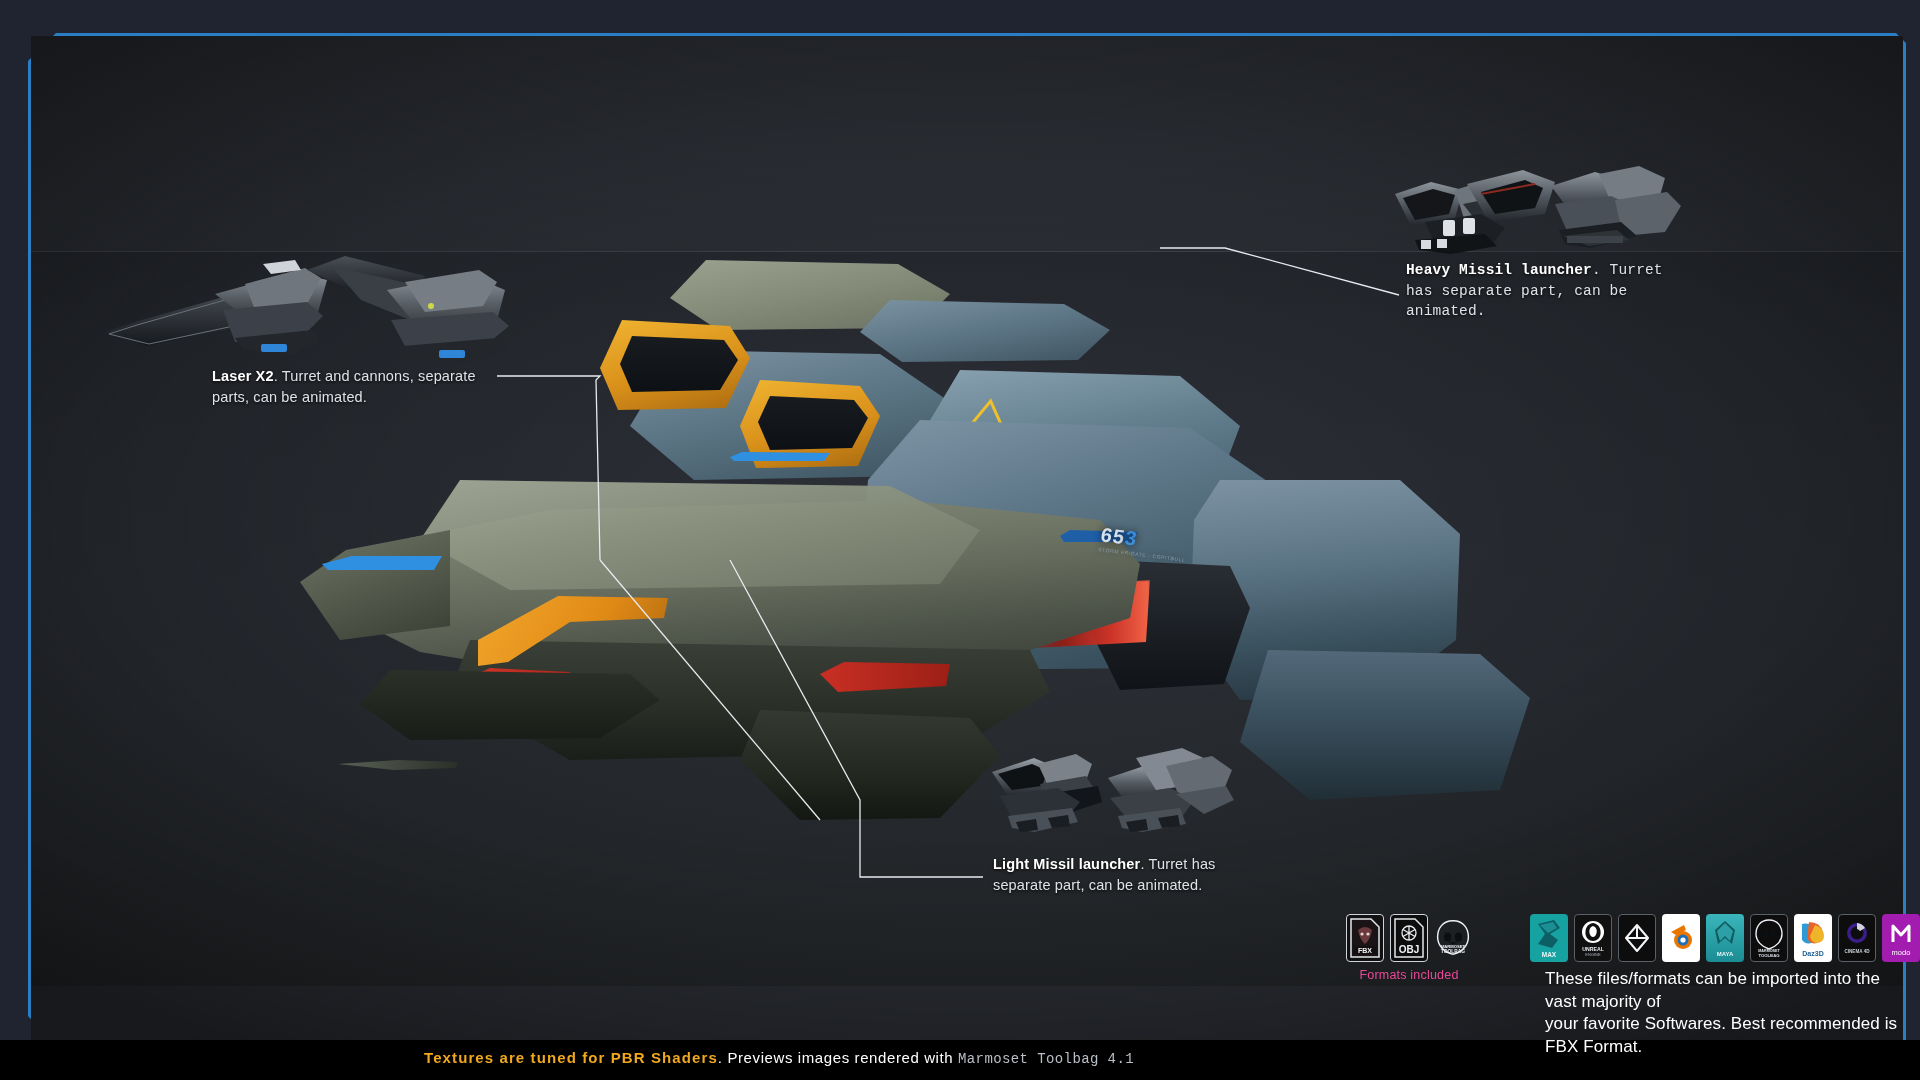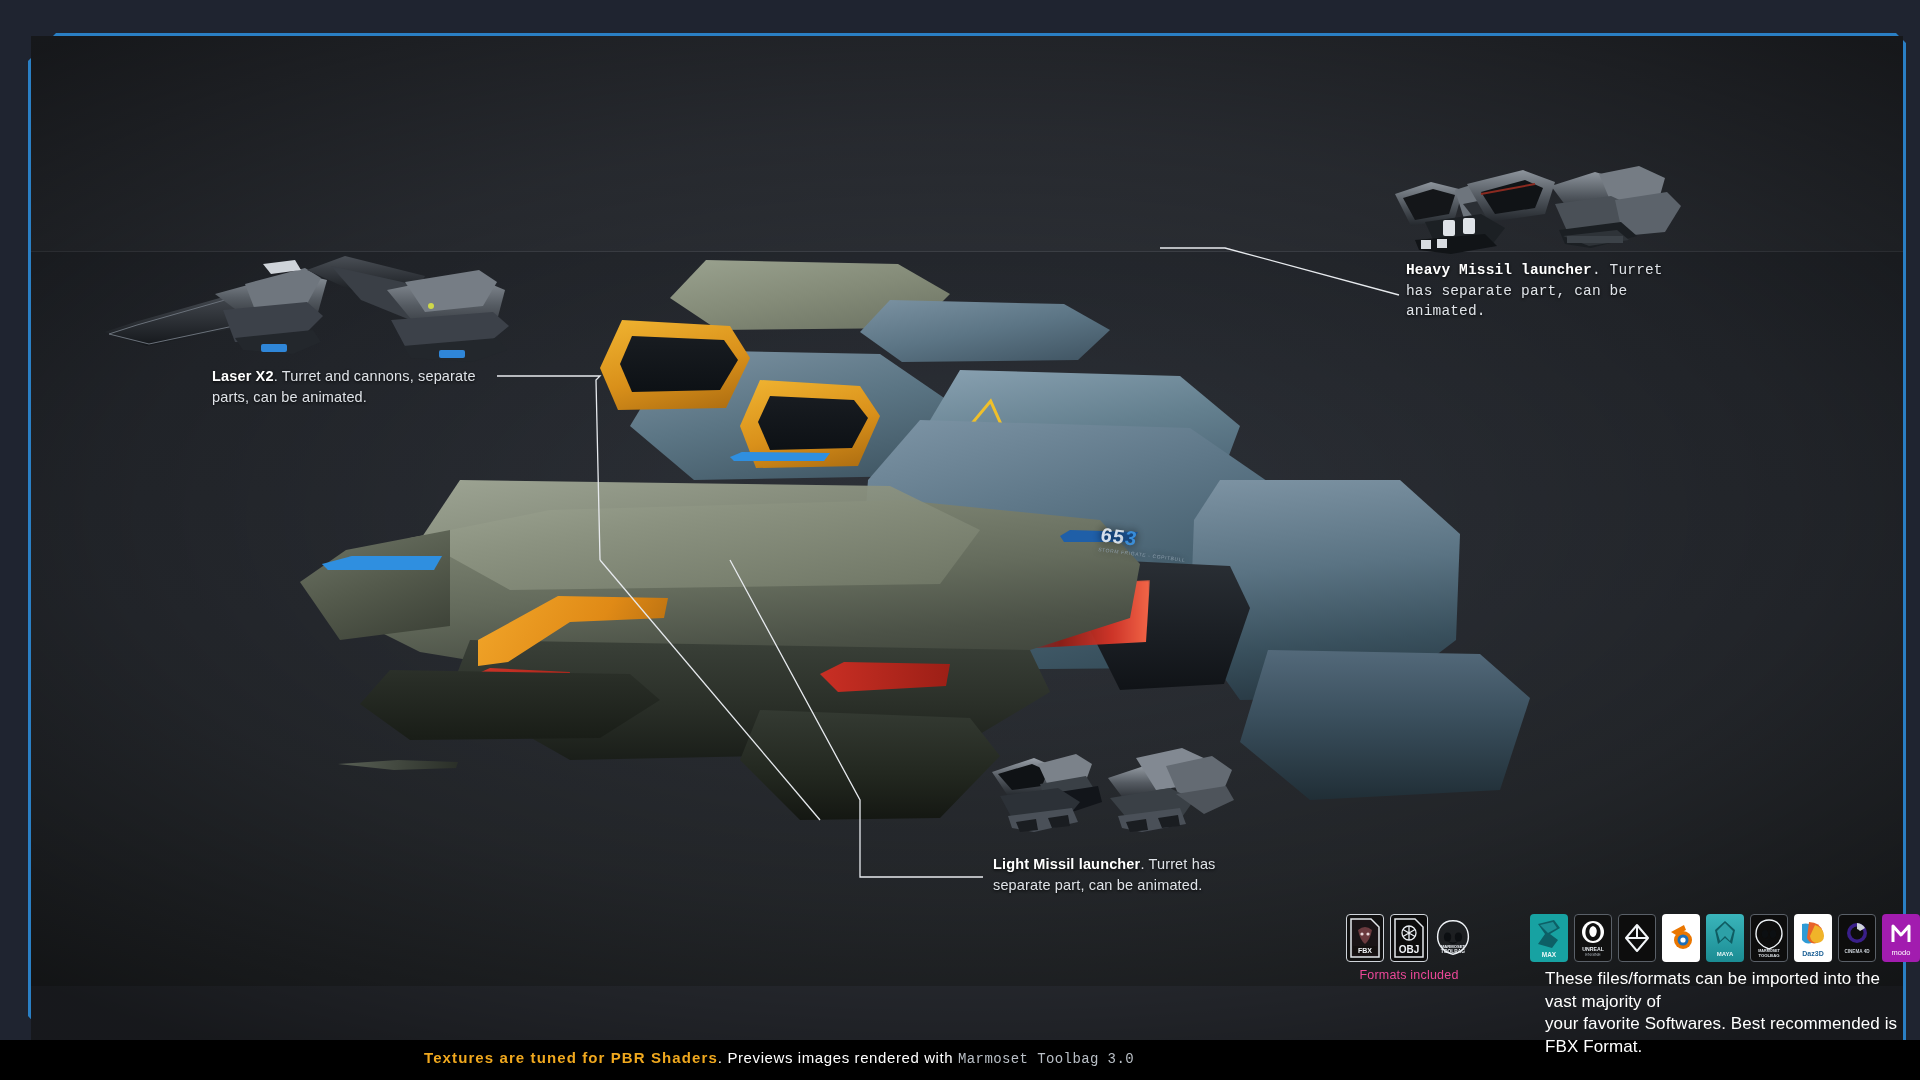--- a/index.html
+++ b/index.html
@@ -461,21 +461,21 @@
   <div class="note note-heavy">
     <b>Heavy Missil launcher</b><span>. Turret has separate part, can be animated.</span>
   </div>
 
   <div class="note note-light">
     <b>Light Missil launcher</b><span>. Turret has separate part, can be animated.</span>
   </div>
 
   <div class="capbar">
     <div class="capbar-text">
-      <span class="hl">Textures are tuned for PBR Shaders</span><span>. Previews images rendered with </span><span class="mono">Marmoset Toolbag 3.0</span>
+      <span class="hl">Textures are tuned for PBR Shaders</span><span>. Previews images rendered with </span><span class="mono">Marmoset Toolbag 4.1</span>
     </div>
   </div>
 
   <div class="iconstrip">
 
     <div class="grp grp-formats">
       <div class="grp-row">
 
         <div class="ic" style="background:#111;border:1px solid #cfd4da">
           <svg width="30" height="40" viewBox="0 0 30 40">

